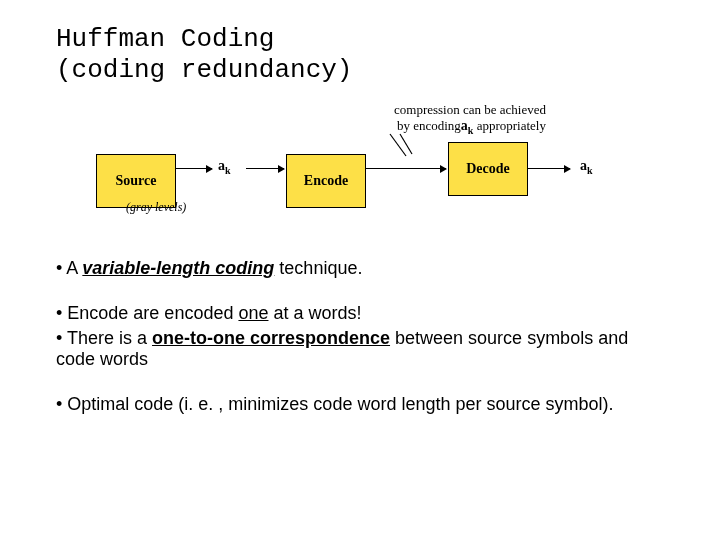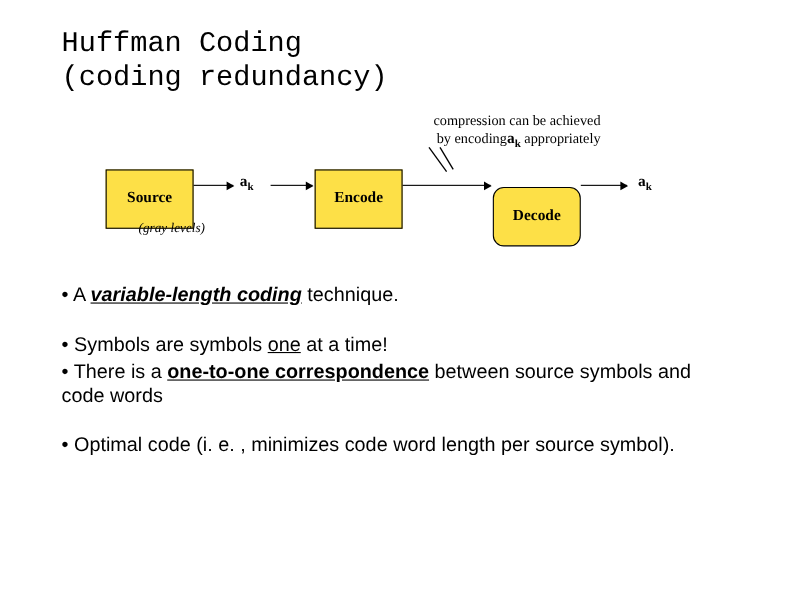--- a/index.html
+++ b/index.html
@@ -91,21 +91,21 @@
   <div class="diagram">
 
     <div class="annot" style="left:298px; top:-8px;text-align:right;">
       <span>compression can be achieved</span><br>
       <span>by encoding</span><span class="sym" style="position:static;"><span>a</span><sub>k</sub></span>
       <span>appropriately</span>
     </div>
 
     <div class="dbox" style="left:0; top:44px;">Source</div>
     <div class="dbox" style="left:190px; top:44px;">Encode</div>
-    <div class="dbox" style="left:352px; top:60px;border-radius:10px;">Decode</div>
+    <div class="dbox" style="left:352px; top:32px;">Decode</div>
 
     <div class="arrow" style="left:80px; top:58px; width:36px;"></div>
     <div class="arrow" style="left:150px; top:58px; width:38px;"></div>
     <div class="arrow" style="left:270px; top:58px; width:80px;"></div>
     <div class="arrow" style="left:432px; top:58px; width:42px;"></div>
 
     <div class="sym" style="left:122px; top:48px;"><span>a</span><sub>k</sub></div>
     <div class="sym" style="left:484px; top:48px;"><span>a</span><sub>k</sub></div>
 
     <svg style="position:absolute; left:290px; top:22px;" width="30" height="28">
@@ -115,21 +115,21 @@
 
     <div class="graylev" style="left:30px; top:90px;">(gray levels)</div>
   </div>
 
   <div class="body">
     <p class="bullet1">
       <span>• A </span><span class="bi u">variable-length coding</span><span> technique.</span>
     </p>
     <div class="gap"></div>
     <p class="bullet1">
-      <span>• Symbols are symbols </span><span class="u">one</span><span> at a time!</span>
+      <span>• Encode are encoded </span><span class="u">one</span><span> at a words!</span>
     </p>
     <p class="bullet2">
       <span>• There is a </span><span class="b u">one-to-one correspondence</span><span> between source symbols and code words</span>
     </p>
     <div class="gap"></div>
     <p class="bullet1">• Optimal code (i. e. , minimizes code word length per source symbol).</p>
   </div>
 
 </div>
 

